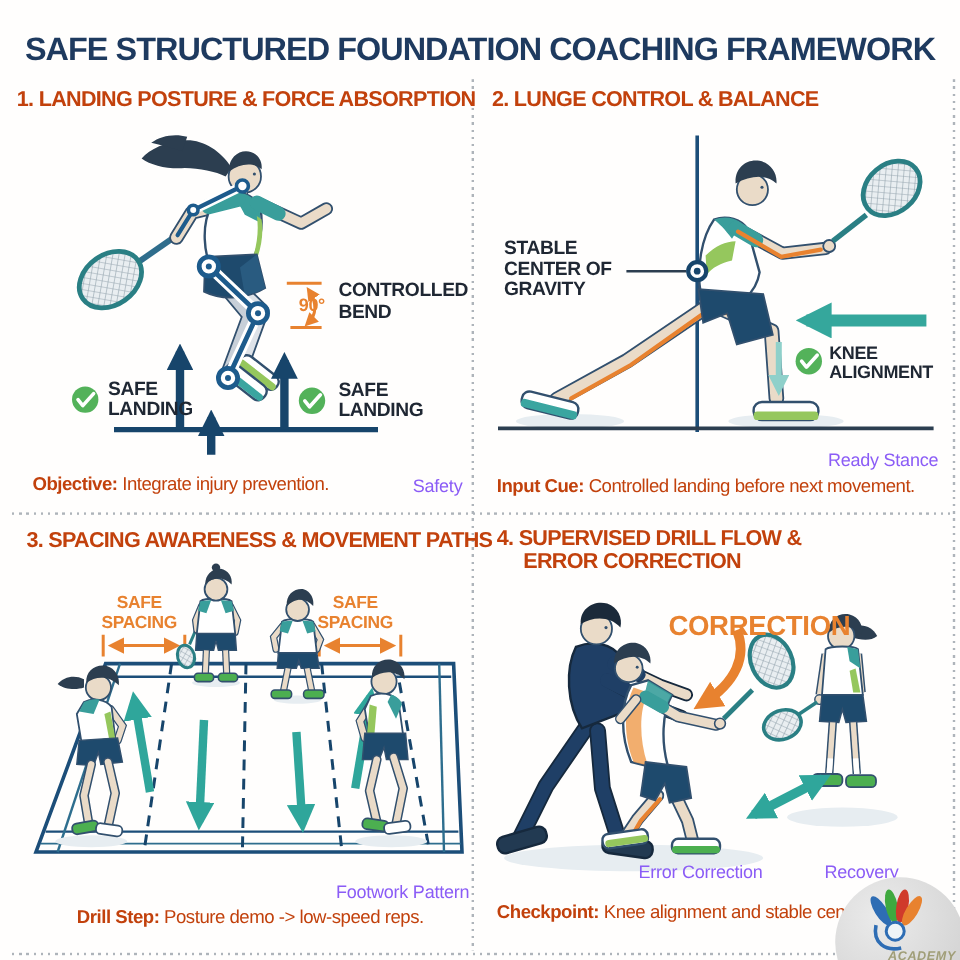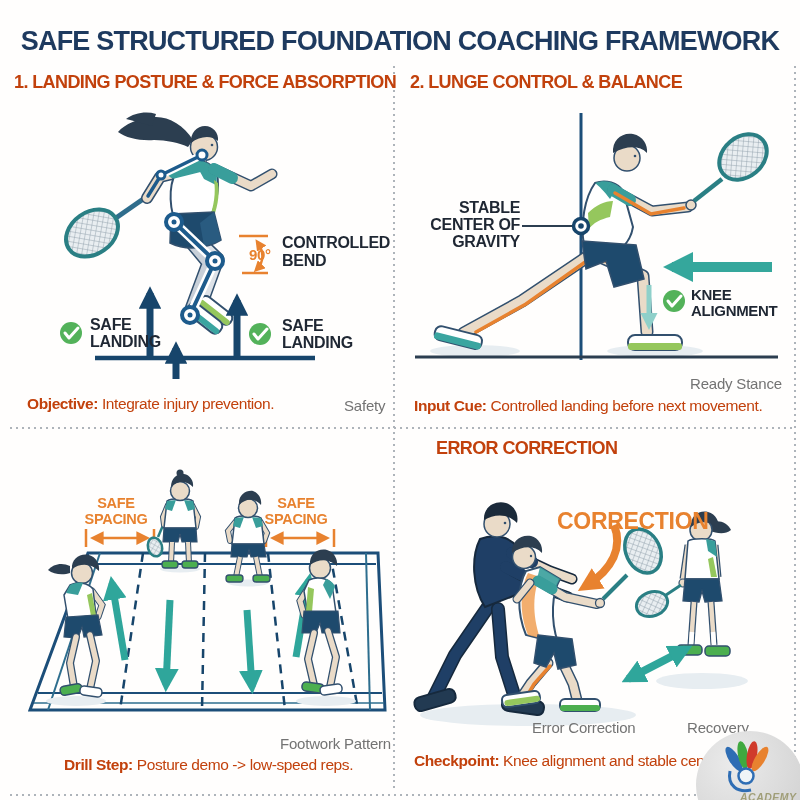--- a/index.html
+++ b/index.html
@@ -6,21 +6,21 @@
   #page{position:relative;width:800px;height:800px;background:#fffefd;overflow:hidden;
         font-family:"Liberation Sans",sans-serif;color:#1F2733;}
   .abs{position:absolute;}
   .title{left:0;right:0;top:26px;text-align:center;font-size:27px;font-weight:800;
          color:#1E3A5F;letter-spacing:-0.8px;}
   .qhead{font-size:18px;font-weight:700;color:#c2410c;letter-spacing:-0.6px;line-height:19px;white-space:nowrap;}
   .figlabel{font-weight:800;color:#1F2733;letter-spacing:-0.3px;}
   .orange{color:#E8822F;}
   .caption{font-size:15.5px;letter-spacing:-0.4px;white-space:nowrap;color:#c2410c;}
   .caption b{font-weight:800;}
-  .corner{font-size:15px;color:#737373;letter-spacing:-0.2px;white-space:nowrap;}
+  .corner{font-size:15px;color:#8b5cf6;letter-spacing:-0.2px;white-space:nowrap;}
   .stack span{display:block;}
   .divider-v{width:2px;background-image:repeating-linear-gradient(to bottom,#AEB4BA 0 2px,transparent 2px 6px);}
   .divider-h{height:2px;background-image:repeating-linear-gradient(to right,#AEB4BA 0 2px,transparent 2px 6px);}
   .logo{left:696px;top:731px;width:108px;height:108px;border-radius:50%;
         background:radial-gradient(circle at 35% 30%,#EBEBEB,#CCCCCC);z-index:5;}
   .logo-t1{position:absolute;left:44px;top:60px;font-size:10.5px;font-weight:800;font-style:italic;color:#A09E78;letter-spacing:0.5px;}
   svg{display:block;}
 </style>
 </head>
 <body>
@@ -28,21 +28,23 @@
 <div id="page">
 
   <div class="abs divider-v" style="left:393px;top:66px;height:726px;"></div>
   <div class="abs divider-h" style="left:10px;top:427px;width:782px;"></div>
   <div class="abs divider-v" style="left:794px;top:66px;height:726px;"></div>
   <div class="abs divider-h" style="left:10px;top:794px;width:784px;"></div>
 
   <div class="abs title">SAFE STRUCTURED FOUNDATION COACHING FRAMEWORK</div>
   <div class="abs qhead" style="left:14px;top:73px;">1. LANDING POSTURE &amp; FORCE ABSORPTION</div>
   <div class="abs qhead" style="left:410px;top:73px;">2. LUNGE CONTROL &amp; BALANCE</div>
+  <div class="abs qhead" style="left:22px;top:441px;">3. SPACING AWARENESS &amp; MOVEMENT PATHS</div>
   <div class="abs qhead stack" style="left:414px;top:439px;">
+    <span>4. SUPERVISED DRILL FLOW &amp;</span>
     <span style="padding-left:22px;">ERROR CORRECTION</span>
   </div>
 
   <svg class="abs" style="left:8px;top:95px;" width="385" height="295" viewBox="0 0 385 295">
     <defs>
       <pattern id="meshA" width="5" height="5" patternUnits="userSpaceOnUse" patternTransform="rotate(45)">
         <rect width="5" height="5" fill="#E9EEF1"></rect>
           <path d="M0 0H5M0 0V5" stroke="#93A3AD" stroke-width="1"></path>
       </pattern>
       <marker id="mNavyA" viewBox="0 0 10 10" refX="7" refY="5" markerWidth="3.2" markerHeight="3.2" orient="auto-start-reverse">
@@ -429,21 +431,21 @@
   <div class="abs figlabel stack" style="left:282px;top:317px;font-size:16px;line-height:17px;">
     <span>SAFE</span>
     <span>LANDING</span>
   </div>
   <div class="abs caption" style="left:27px;top:395px;">
     <b>Objective:</b>
     <span>Integrate injury prevention.</span>
   </div>
   <div class="abs corner" style="left:344px;top:397px;">Safety</div>
 
-  <div class="abs figlabel stack" style="left:420px;top:199px;width:100px;text-align:right;font-size:16px;line-height:17px;">
+  <div class="abs figlabel stack" style="left:420px;top:199px;width:100px;text-align:left;font-size:16px;line-height:17px;">
     <span>STABLE</span>
     <span>CENTER OF</span>
     <span>GRAVITY</span>
   </div>
   <div class="abs figlabel stack" style="left:691px;top:287px;font-size:15px;line-height:16px;">
     <span>KNEE</span>
     <span>ALIGNMENT</span>
   </div>
   <div class="abs corner" style="left:690px;top:375px;">Ready Stance</div>
   <div class="abs caption" style="left:414px;top:397px;">

